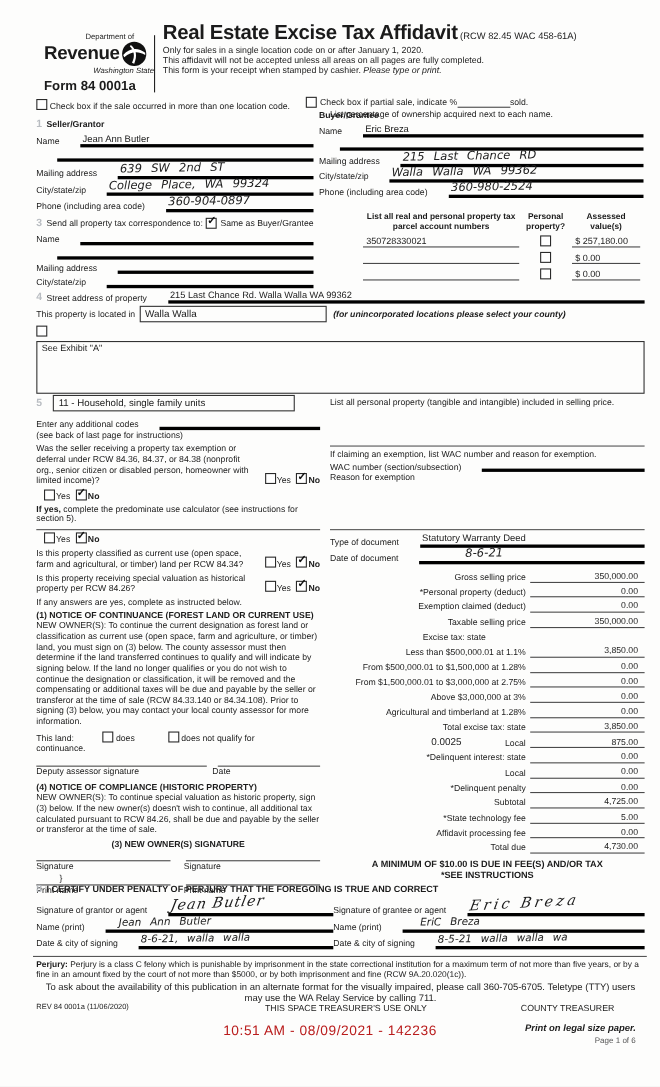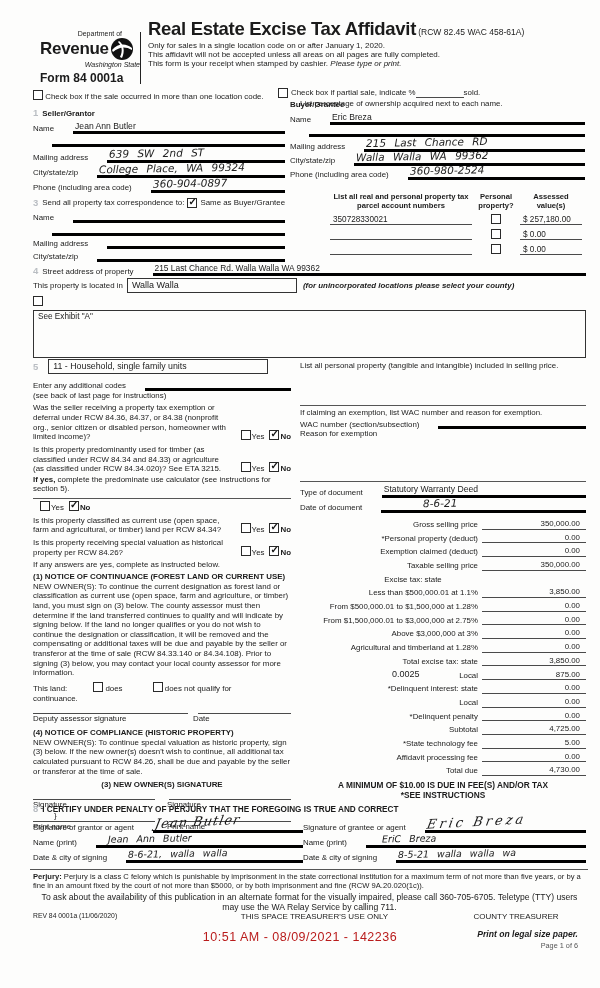--- a/index.html
+++ b/index.html
@@ -201,21 +201,20 @@
       <span class="ul"></span>
     </div>
     <div>(see back of last page for instructions)</div>
     <div class="q">
       <span class="qt">Was the seller receiving a property tax exemption or deferral under RCW 84.36, 84.37, or 84.38 (nonprofit org., senior citizen or disabled person, homeowner with limited income)?</span>
       <span class="yn">
         <span class="cb"></span><span>Yes</span><span class="cb on"></span><span class="b">No</span>
       </span>
     </div>
     <div class="q">
-      <span class="qt">Is this property predominantly used for timber (as classified under RCW 84.34 and 84.33) or agriculture (as classified under RCW 84.34.020)? See ETA 3215.</span>
       <span class="yn">
         <span class="cb"></span><span>Yes</span><span class="cb on"></span><span class="b">No</span>
       </span>
     </div>
     <div style="margin-top:1px;"><span class="b">If yes,</span><span> complete the predominate use calculator (see instructions for section 5).</span></div>
 
     <div class="hr" style="margin:4px 0 2px 0;"></div>
 
     <div class="q" style="margin-top:0;">
       <span class="yn">

